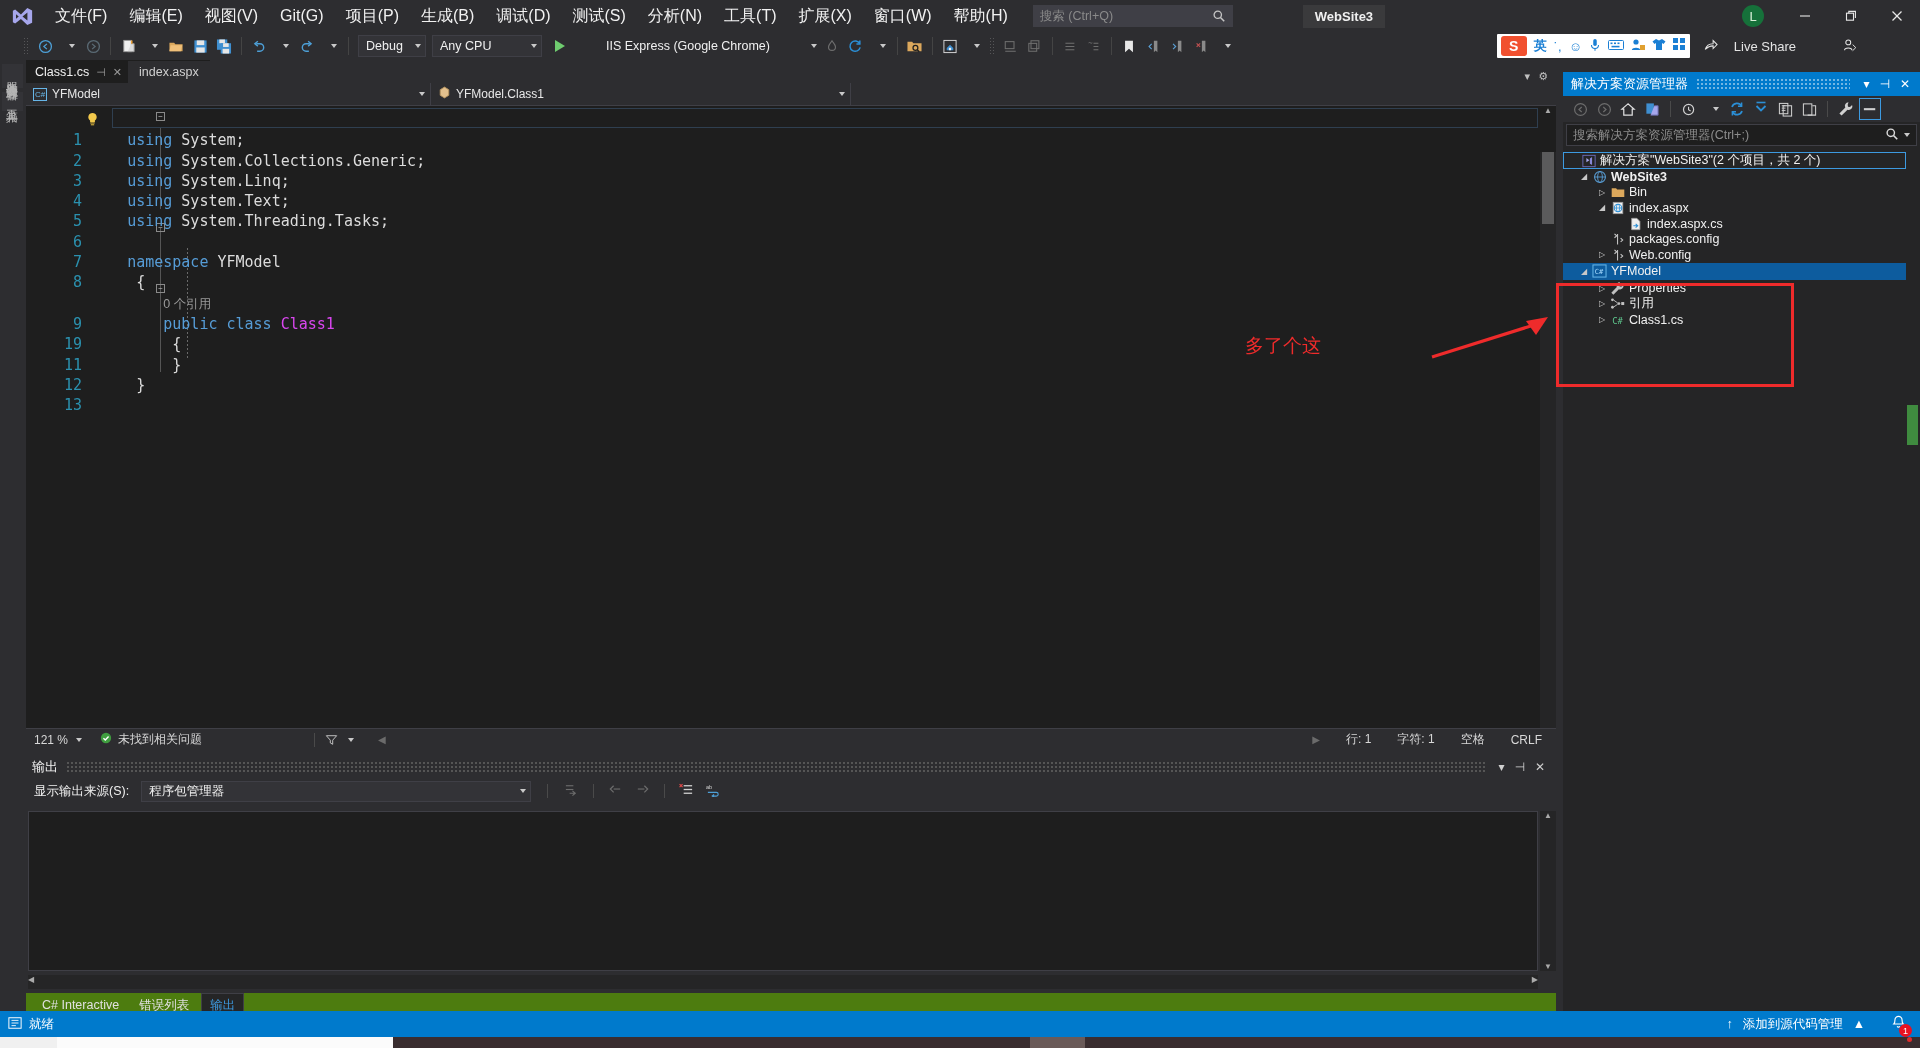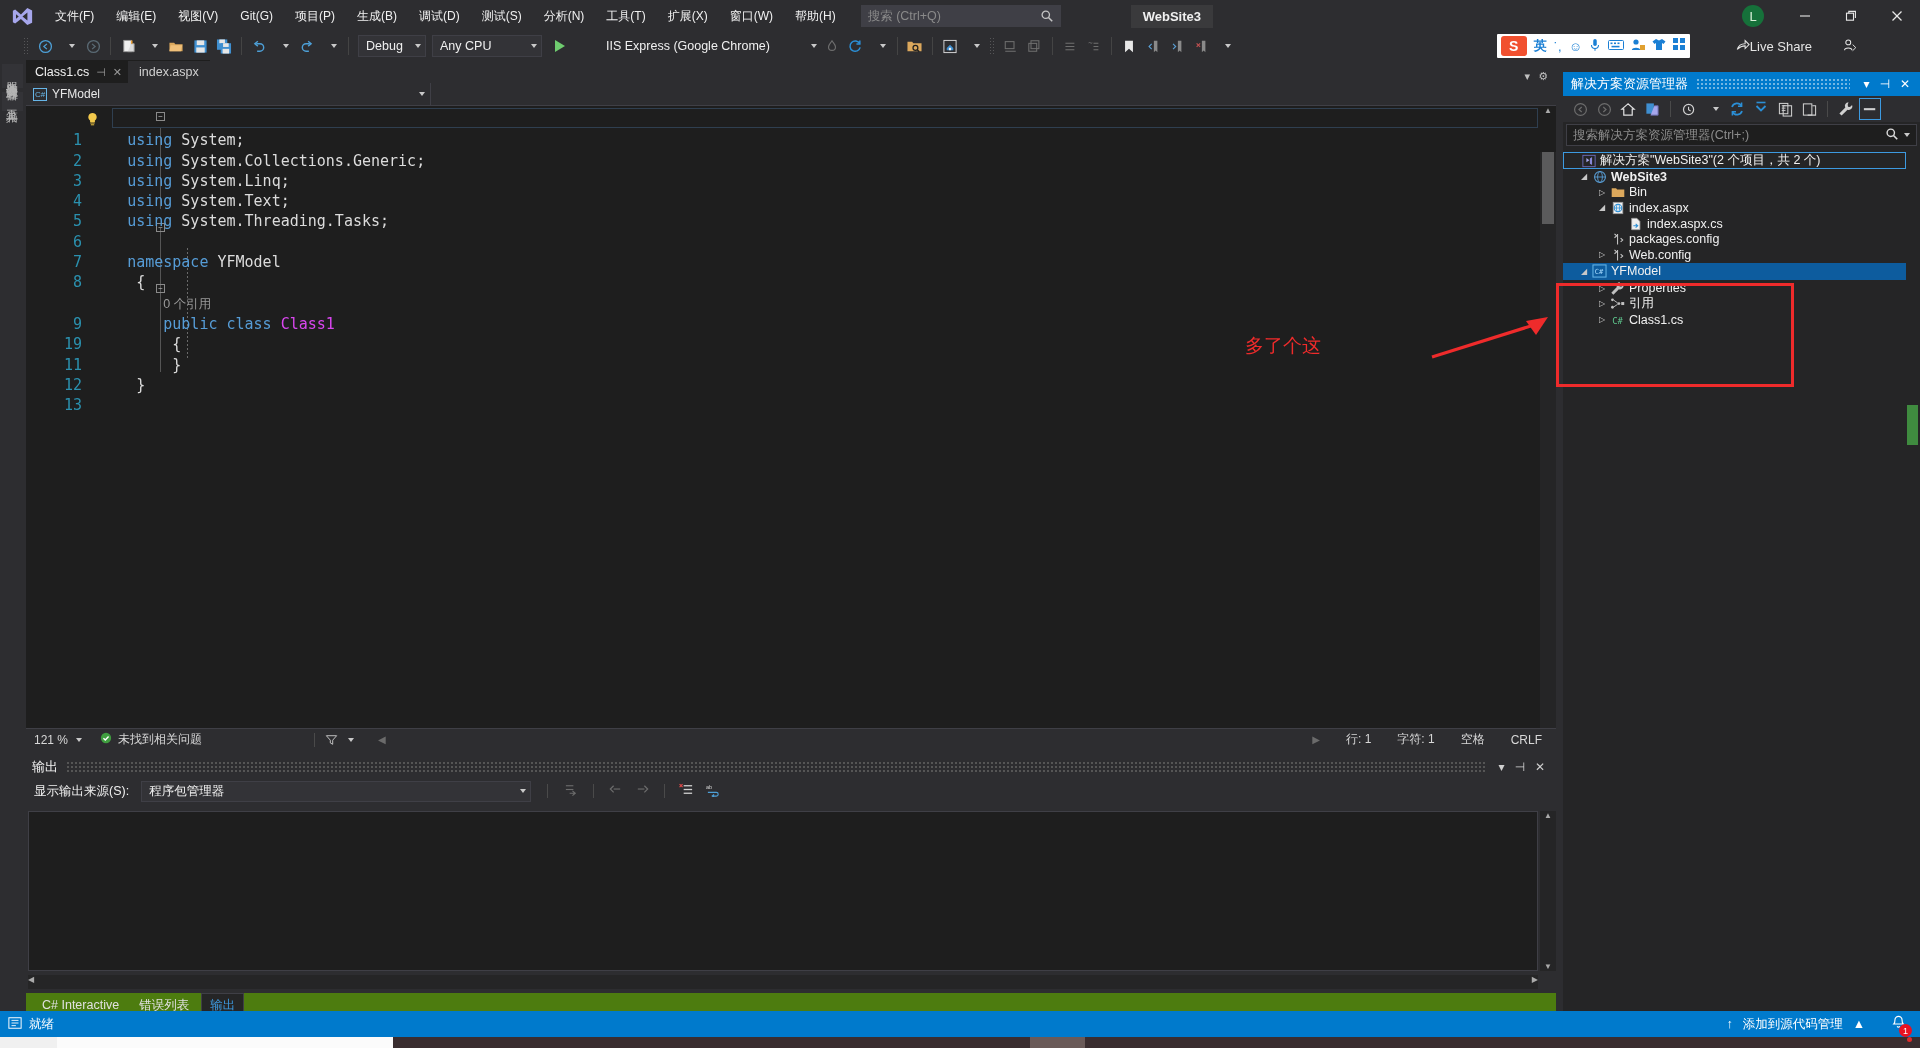--- a/index.html
+++ b/index.html
@@ -14,21 +14,21 @@
 
   
   .titlebar {
     position: absolute; left:0; top:0; width:1920px; height:32px;
     background:#2d2d30; display:flex; align-items:center;
   }
   .vs-logo { width:44px; height:32px; display:flex; align-items:center; justify-content:center; }
   .vs-logo svg { display:block; }
   .menu { display:flex; align-items:center; height:32px; }
   .menu-item {
-    color:#f1f1f1; font-size:12px; padding:0 11px; height:32px;
+    color:#f1f1f1; font-size:16px; padding:0 11px; height:32px;
     display:flex; align-items:center; white-space:nowrap; cursor:default;
   }
   .searchbox {
     margin-left:14px; width:200px; height:22px; background:#3f3f46;
     border:1px solid #3f3f46; display:flex; align-items:center;
     padding:0 6px; color:#8a8a8a; font-size:12.5px; position:relative;
   }
   .searchbox .sicon { position:absolute; right:6px; top:3px; color:#c5c5c5; }
   .proj-chip {
     margin-left:70px; background:#3a3a3c; color:#f0f0f0; font-size:13px;
@@ -63,21 +63,21 @@
   .run-tri { width:0;height:0;border-top:6px solid transparent;border-bottom:6px solid transparent;
              border-left:10px solid #6fcc6f; margin-right:6px; }
   .ime {
     position:absolute; right:230px; top:34px; height:24px; background:#fff;
     display:flex; align-items:center; padding:0 4px; gap:7px; border-radius:1px;
   }
   .ime .sg { width:26px;height:20px; background:#f1502f; border-radius:3px; color:#fff;
              font-weight:bold; font-size:14px; display:flex;align-items:center;justify-content:center; }
   .ime .i { color:#1a7fd4; font-size:13px; }
   .liveshare { position:absolute; right:62px; top:34px; height:24px; display:flex;
-               align-items:center; color:#e4e4e4; font-size:13px; gap:0; }
+               align-items:center; color:#e4e4e4; font-size:13px; gap:16px; }
 
   
   .vtabs { position:absolute; left:0; top:60px; width:25px; height:960px; background:#2d2d30; }
   .vtab { width:21px; margin:4px 2px; background:#333337; color:#b5b5b5; font-size:12px;
           writing-mode: vertical-rl; text-orientation: mixed; padding:8px 3px; letter-spacing:1px; }
 
   
   .editor-wrap { position:absolute; left:26px; top:60px; width:1530px; height:690px; background:#1e1e1e; }
   .tabstrip { height:23px; background:#2d2d30; display:flex; align-items:flex-end; }
   .doctab { height:23px; background:#1e1e1e; color:#f1f1f1; font-size:12.5px;
@@ -513,20 +513,31 @@
     </div>
 
     <div class="navbar">
       <div class="navcombo" style="width:405px;">
         <span style="display:flex;align-items:center;">
           <span class="cs-badge">C#</span>
           <span>YFModel</span>
         </span>
         <span class="caret"></span>
       </div>
+      <div class="navcombo" style="width:420px;">
+        <span style="display:flex;align-items:center;">
+          <span style="margin-right:5px;">
+            <svg width="13" height="13" viewBox="0 0 14 14">
+                <path d="M7 1.2 11.6 4v6L7 12.8 2.4 10V4z" fill="#e3c08d" stroke="#b5935e"></path>
+              </svg>
+          </span>
+          <span>YFModel.Class1</span>
+        </span>
+        <span class="caret"></span>
+      </div>
       <div style="flex:1;"></div>
     </div>
 
     <div class="code-area">
 
       <div class="curline" style="top:2px;"></div>
 
       <div class="bulb">
         <svg width="13" height="15" viewBox="0 0 14 16">
           <path d="M7 1a4.4 4.4 0 0 0-2.6 8v1.6h5.2V9A4.4 4.4 0 0 0 7 1z" fill="#f2c94c"></path>

